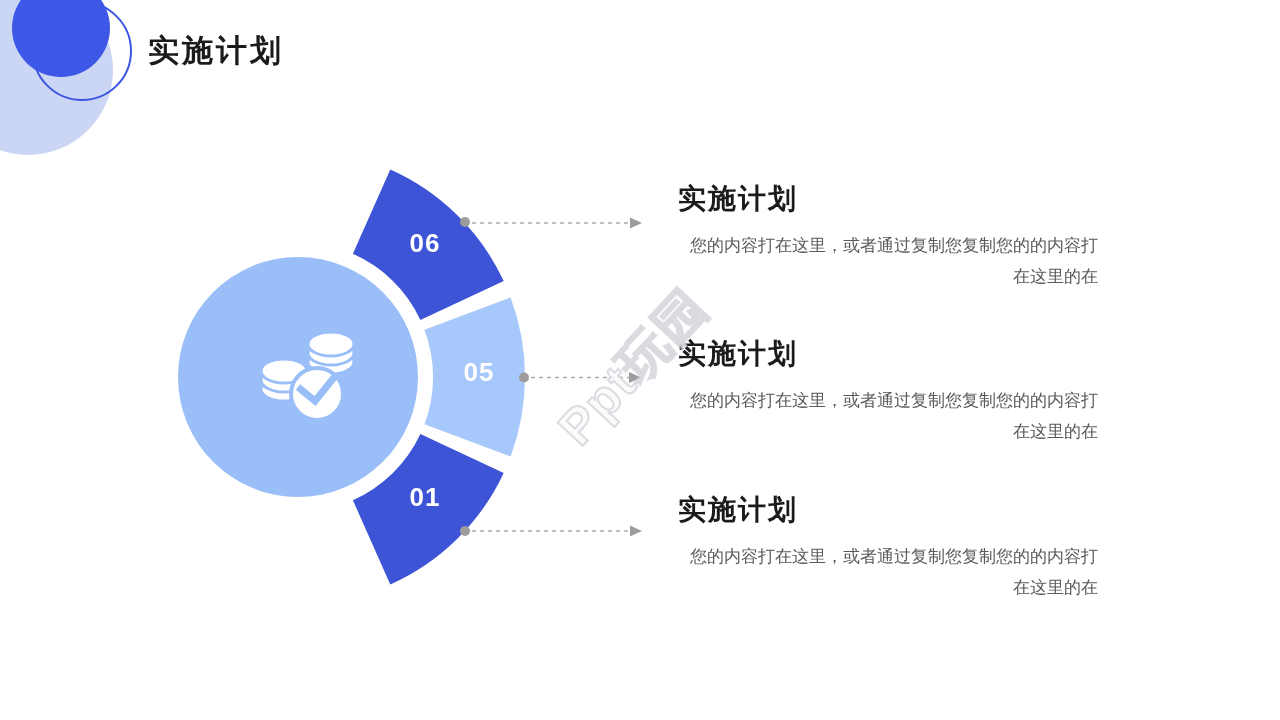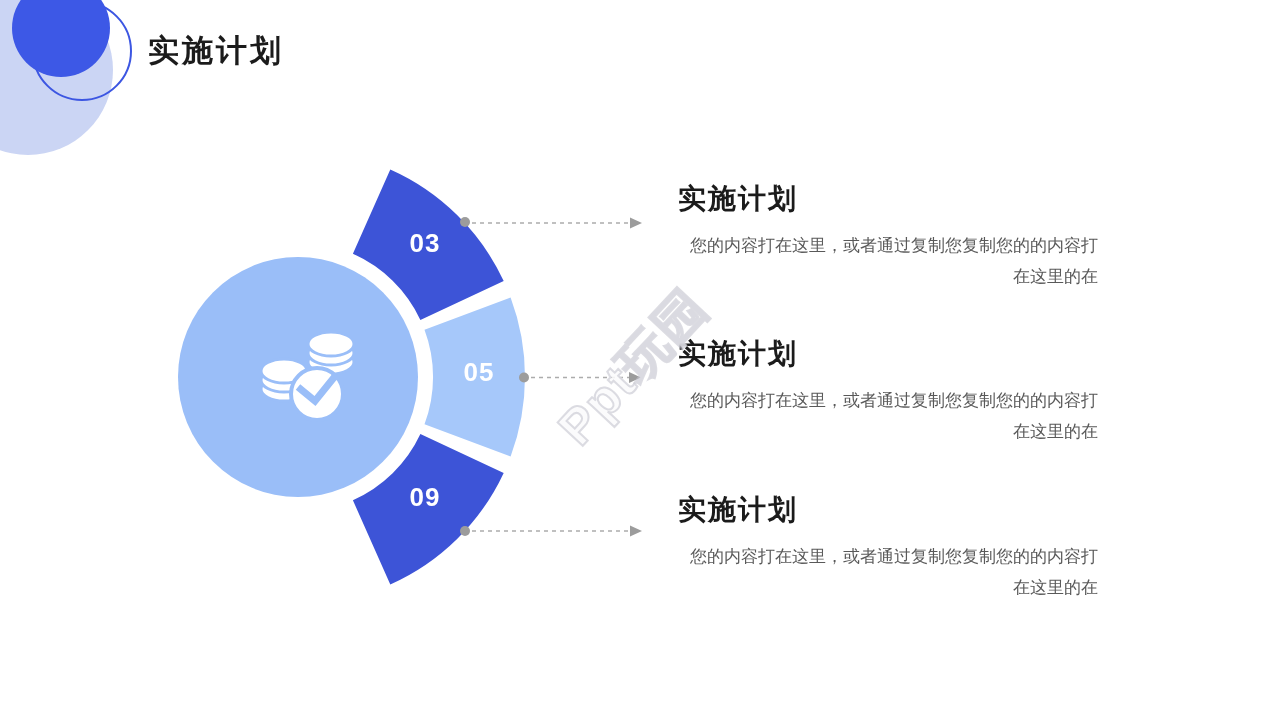--- a/index.html
+++ b/index.html
@@ -118,23 +118,23 @@
     <circle class="conn-dot" cx="524" cy="377.5" r="5"></circle>
     <polygon class="conn-arrow" points="629,372 641,377.5 629,383"></polygon>
   </g>
   <g>
     <line class="conn-line" x1="472" y1="531" x2="630" y2="531"></line>
     <circle class="conn-dot" cx="465" cy="531" r="5"></circle>
     <polygon class="conn-arrow" points="630,525.5 642,531 630,536.5"></polygon>
   </g>
 </svg>
 
-<div class="arc-num num-1">03</div>
+<div class="arc-num num-1">06</div>
 <div class="arc-num num-2">05</div>
-<div class="arc-num num-3">09</div>
+<div class="arc-num num-3">01</div>
 
 <div class="step-block block-1">
   <div class="step-heading">实施计划</div>
   <div class="step-body">您的内容打在这里，或者通过复制您复制您的的内容打在这里的在</div>
 </div>
 <div class="step-block block-2">
   <div class="step-heading">实施计划</div>
   <div class="step-body">您的内容打在这里，或者通过复制您复制您的的内容打在这里的在</div>
 </div>
 <div class="step-block block-3">

